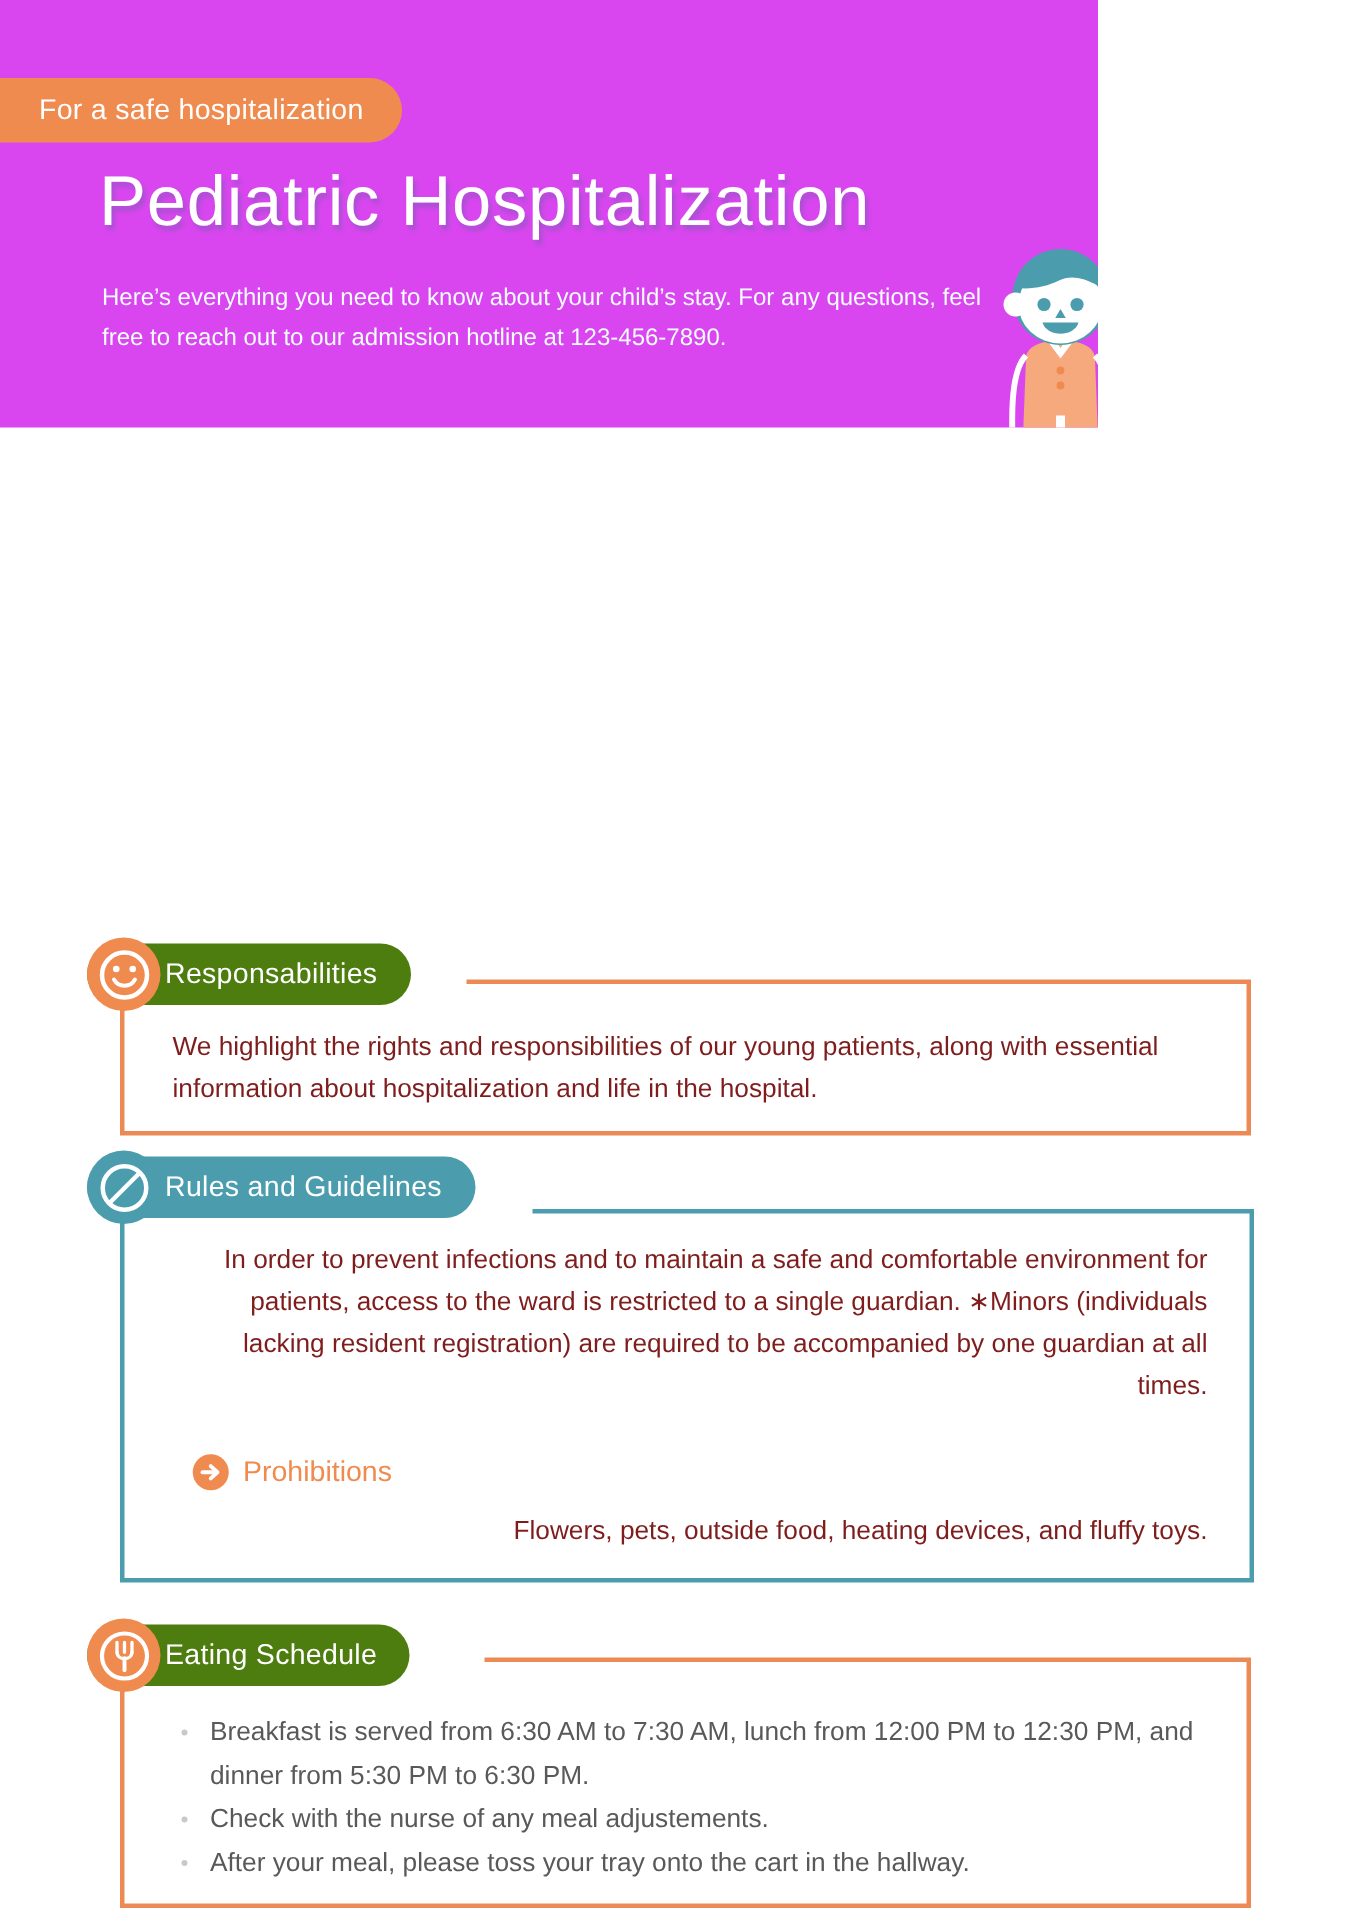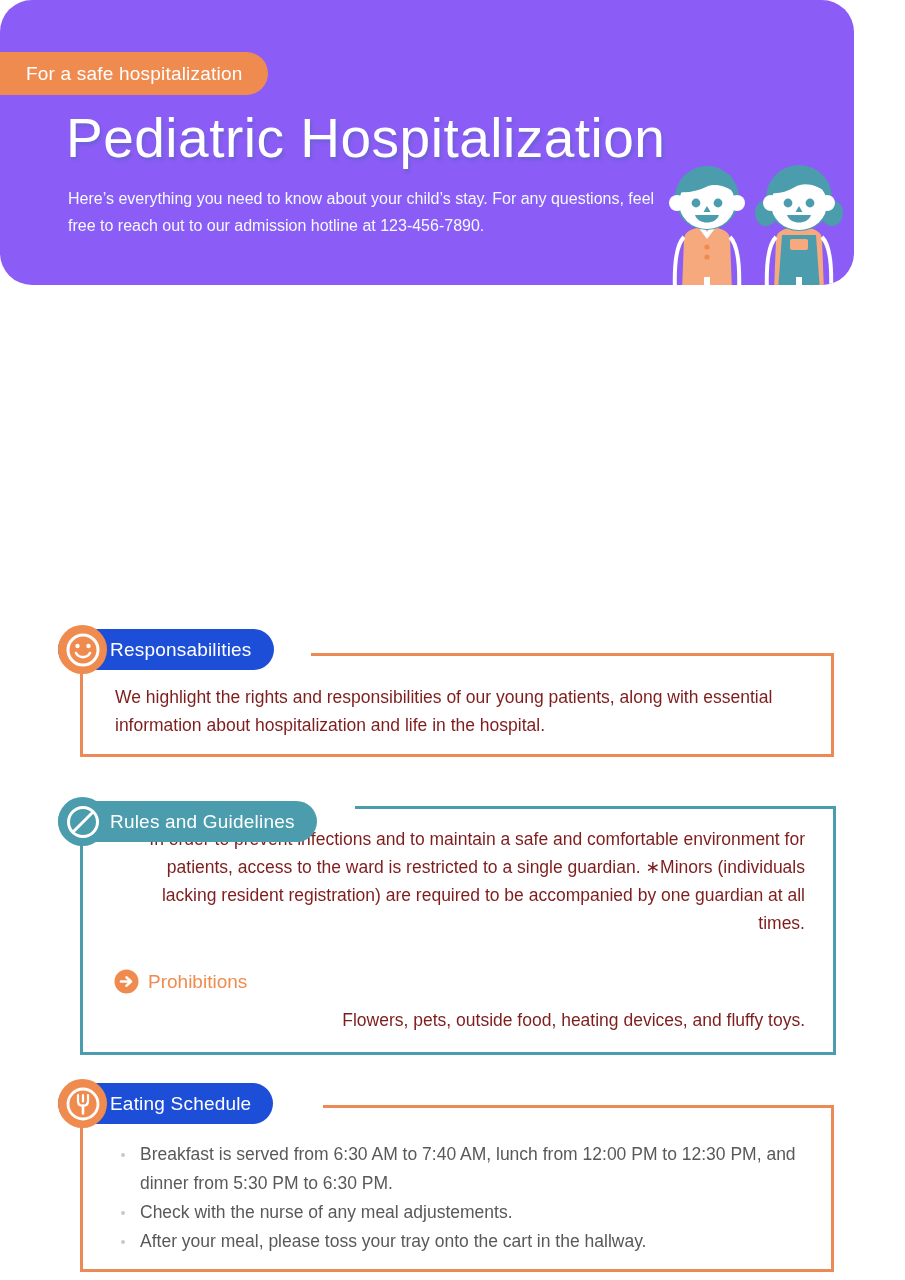--- a/index.html
+++ b/index.html
@@ -11,25 +11,24 @@
     height: 1280px;
     background: #ffffff;
     font-family: "Liberation Sans", sans-serif;
     overflow: hidden;
     position: relative;
   }
 
   
   .header {
     position: relative;
-    width: 854px;
+    width: 732px;
     height: 285px;
-    background: #8b5cf6;
+    background: #d946ef;
     overflow: hidden;
-    border-radius: 32px;
   }
   .eyebrow-pill {
     position: absolute;
     left: -40px;
     top: 52px;
     height: 43px;
     padding: 0 26px 0 66px;
     background: #f08b4f;
     border-radius: 0 22px 22px 0;
     display: flex;
@@ -39,21 +38,21 @@
   .eyebrow-pill span {
     color: #ffffff;
     font-size: 19px;
     letter-spacing: .2px;
     white-space: nowrap;
   }
   .main-title {
     position: absolute;
     left: 66px;
     top: 106px;
-    font-size: 55px;
+    font-size: 47px;
     color: #ffffff;
     letter-spacing: .5px;
     text-shadow: 2px 3px 3px rgba(40,110,130,.28);
     white-space: nowrap;
   }
   .subtitle {
     position: absolute;
     left: 68px;
     top: 185px;
     width: 600px;
@@ -96,21 +95,21 @@
     position: absolute;
     height: 41px;
     border-radius: 21px;
     display: flex;
     align-items: center;
     padding-left: 52px;
     padding-right: 22px;
     box-sizing: border-box;
     z-index: 4;
   }
-  .tab.orange { background: #1d4ed8; }
+  .tab.orange { background: #4d7c0f; }
   .tab.teal   { background: #4b9dae; }
   .tab-label {
     color: #ffffff;
     font-size: 19px;
     white-space: nowrap;
     letter-spacing: .2px;
   }
   .tab-badge {
     position: absolute;
     left: 0;
@@ -267,33 +266,33 @@
       <span class="tab-label">Responsabilities</span>
     </div>
 
     <div class="body-text" style="left:115px; top:398px; width:690px;">We highlight the rights and responsibilities of our young patients, along with essential information about hospitalization and life in the hospital.</div>
   </div>
 
   <div class="section">
     <div class="sec-box teal" style="left:80px; top:521px; width:756px; height:249px;"></div>
     <div class="tab-mask" style="left:83px; top:518px; width:272px; height:8px;"></div>
 
-    <div class="tab teal" style="left:58px; top:516px;">
+    <div class="tab teal" style="left:58px; top:486px;">
       <div class="tab-badge teal">
         <svg width="40" height="40" viewBox="0 0 40 40">
           <circle cx="20" cy="20" r="14.5" fill="none" stroke="#ffffff" stroke-width="3"></circle>
           <line x1="10.5" y1="29.5" x2="29.5" y2="10.5" stroke="#ffffff" stroke-width="3"></line>
         </svg>
       </div>
       <span class="tab-label">Rules and Guidelines</span>
     </div>
 
     <div class="body-text" style="left:115px; top:540px; width:690px;text-align:right;">In order to prevent infections and to maintain a safe and comfortable environment for patients, access to the ward is restricted to a single guardian. ∗Minors (individuals lacking resident registration) are required to be accompanied by one guardian at all times.</div>
 
-    <div class="sub-head" style="left:114px; top:684px;justify-content:flex-end;">
+    <div class="sub-head" style="left:128px; top:684px;justify-content:flex-end;">
       <span>
         <svg width="25" height="25" viewBox="0 0 25 25" style="display:block;">
           <circle cx="12.5" cy="12.5" r="12" fill="#f08b4f"></circle>
           <path d="M7 12.5 H16" stroke="#ffffff" stroke-width="2.6" stroke-linecap="round"></path>
           <path d="M12.5 8.4 L17 12.5 L12.5 16.6" fill="none" stroke="#ffffff" stroke-width="2.6" stroke-linecap="round" stroke-linejoin="round"></path>
         </svg>
       </span>
       <span class="sub-head-label">Prohibitions</span>
     </div>
 
@@ -310,21 +309,21 @@
           <circle cx="20" cy="20" r="15" fill="none" stroke="#ffffff" stroke-width="2.8"></circle>
           <path d="M15 11 V17.5 M20 11 V17.5 M25 11 V17.5" stroke="#ffffff" stroke-width="2.2" stroke-linecap="round"></path>
           <path d="M15 17 C15 20.5 17.6 21.8 20 21.8 C22.4 21.8 25 20.5 25 17" fill="none" stroke="#ffffff" stroke-width="2.2"></path>
           <path d="M20 21.5 V29.5" stroke="#ffffff" stroke-width="2.6" stroke-linecap="round"></path>
         </svg>
       </div>
       <span class="tab-label">Eating Schedule</span>
     </div>
 
     <ul class="bullets" style="left:113px; top:855px; width:690px;">
-      <li>Breakfast is served from 6:30 AM to 7:40 AM, lunch from 12:00 PM to 12:30 PM, and dinner from 5:30 PM to 6:30 PM.</li>
+      <li>Breakfast is served from 6:30 AM to 7:30 AM, lunch from 12:00 PM to 12:30 PM, and dinner from 5:30 PM to 6:30 PM.</li>
       <li>Check with the nurse of any meal adjustements.</li>
       <li> After your meal, please toss your tray onto the cart in the hallway.</li>
     </ul>
   </div>
 
   <div class="section">
     
     
 
     

